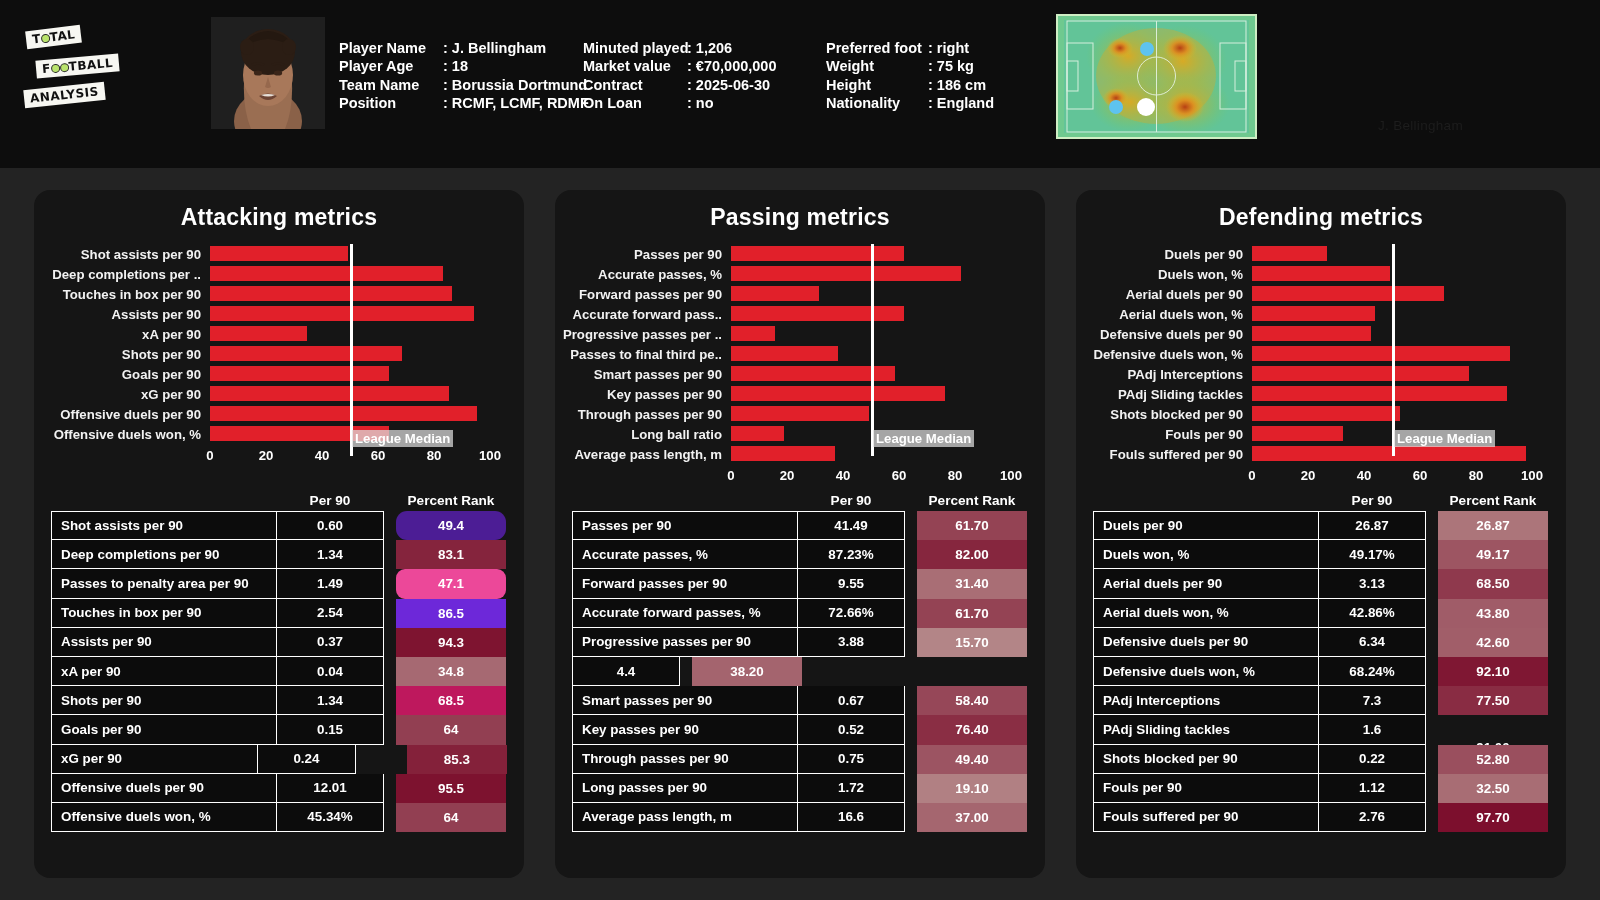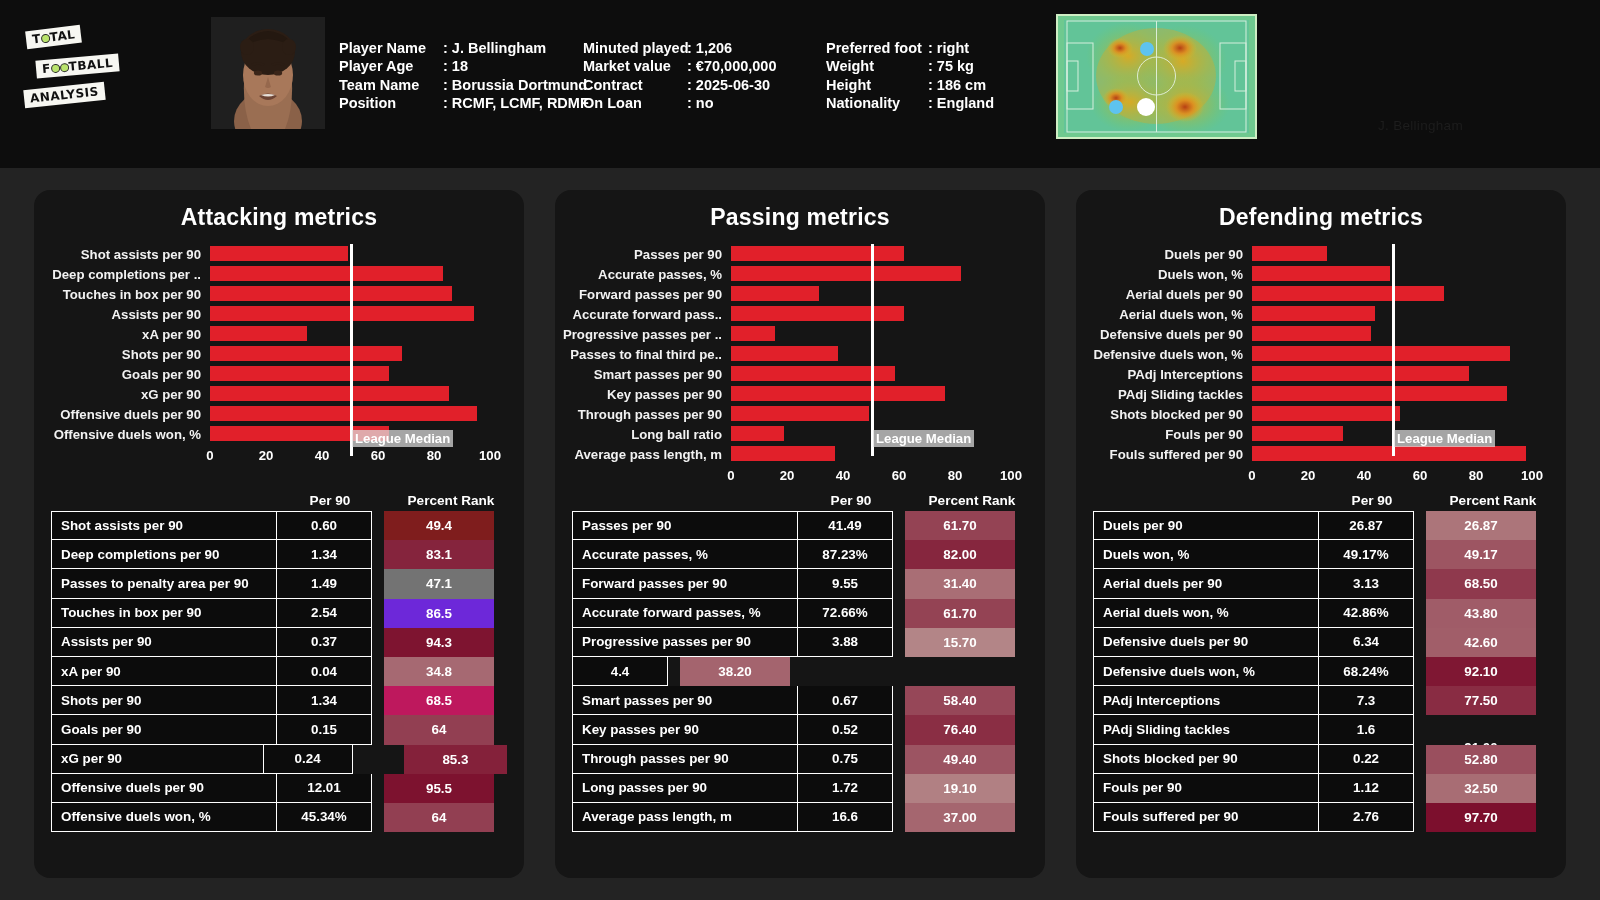--- a/index.html
+++ b/index.html
@@ -139,21 +139,21 @@
   .th-rank { width: 110px; }
 
   .tbl-row { display: flex; height: 29.2px; align-items: stretch; }
   .cell-name, .cell-val {
     border: 1px solid #ffffff;
     color: #ffffff; font-size: 13.4px; font-weight: 700;
     display: flex; align-items: center;
     background: #0c0c0c;
   }
   .cell-name { width: 225px; padding-left: 9px; border-right: none; }
-  .cell-val { width: 96px; justify-content: center; }
+  .cell-val { width: 108px; justify-content: center; }
   .cell-gap { width: 12px; }
   .cell-rank {
     width: 110px;
     color: #ffffff; font-size: 13.4px; font-weight: 700;
     display: flex; align-items: center; justify-content: center;
   }
   .tbl-row + .tbl-row .cell-name,
   .tbl-row + .tbl-row .cell-val { border-top: none; }
 </style>
 </head>
@@ -375,33 +375,33 @@
         <div class="th-spacer"></div>
         <div class="th-per90">Per 90</div>
         <div class="th-gap"></div>
         <div class="th-rank">Percent Rank</div>
       </div>
       <div class="tbl-body">
           <div class="tbl-row">
             <div class="cell-name">Shot assists per 90</div>
             <div class="cell-val">0.60</div>
             <div class="cell-gap"></div>
-            <div class="cell-rank" style="background: #7f1d1d;">49.4</div>
+            <div class="cell-rank" style="background: #4c1d95; border-radius: 11px;">49.4</div>
           </div>
           <div class="tbl-row">
             <div class="cell-name">Deep completions per 90</div>
             <div class="cell-val">1.34</div>
             <div class="cell-gap"></div>
             <div class="cell-rank" style="background: rgb(133, 36, 61);">83.1</div>
           </div>
           <div class="tbl-row">
             <div class="cell-name">Passes to penalty area per 90</div>
             <div class="cell-val">1.49</div>
             <div class="cell-gap"></div>
-            <div class="cell-rank" style="background: #737373;">47.1</div>
+            <div class="cell-rank" style="background: #ec4899; border-radius: 9px;">47.1</div>
           </div>
           <div class="tbl-row">
             <div class="cell-name">Touches in box per 90</div>
             <div class="cell-val">2.54</div>
             <div class="cell-gap"></div>
             <div class="cell-rank" style="background: #6d28d9;">86.5</div>
           </div>
           <div class="tbl-row">
             <div class="cell-name">Assists per 90</div>
             <div class="cell-val">0.37</div>

